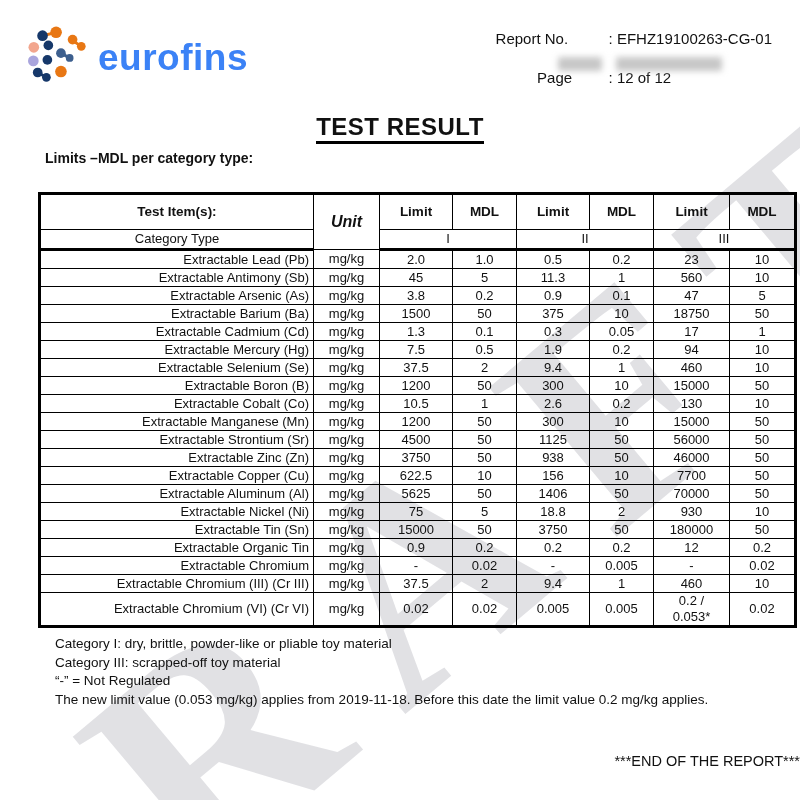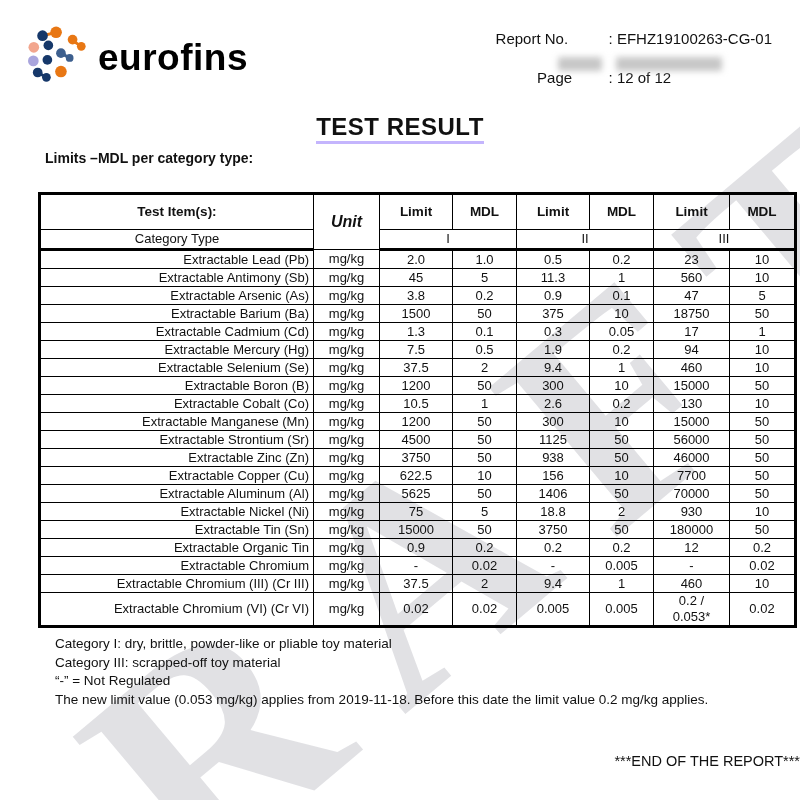--- a/index.html
+++ b/index.html
@@ -19,21 +19,21 @@
   .report-block{position:absolute;right:28px;top:30px;font-size:15px;}
   .rb-row{display:flex;margin-bottom:2px;}
   .rb-label{width:95px;text-align:left;padding-left:8px;}
   .rb-value{margin-left:18px;}
   .redact{position:absolute;background:#c7c7c7;filter:blur(3px);border-radius:2px;}
   .redact1{left:558px;top:57px;width:44px;height:14px;}
   .redact2{left:616px;top:57px;width:106px;height:14px;}
   
   .title{position:absolute;left:0;top:113px;width:100%;text-align:center;
          font-size:24px;font-weight:bold;letter-spacing:.5px;}
-  .title span{border-bottom:3px solid #c4b5fd;padding-bottom:1px;}
+  .title span{border-bottom:3px solid #000000;padding-bottom:1px;}
   .subtitle{position:absolute;left:45px;top:150px;font-size:14px;font-weight:bold;}
   
   table.limits{position:absolute;left:38px;top:192px;width:756px;
                border-collapse:collapse;table-layout:fixed;
                border:3px solid #000;font-size:13px;}
   table.limits td,table.limits th{border:1px solid #000;padding:0 4px;
                text-align:center;vertical-align:middle;background:transparent;
                line-height:16px;white-space:pre-line;overflow:hidden;}
   th.item-h{text-align:left;font-size:13.5px;height:34px;padding-left:6px;}
   th.unit-h{font-size:16px;font-style:italic;}
@@ -69,21 +69,21 @@
         <line x1="34" y1="27" x2="43" y2="32" stroke="#3d5f8e" stroke-width="3"></line>
         <circle cx="34" cy="27" r="5" fill="#3d5f8e"></circle>
         <circle cx="43" cy="32" r="4" fill="#3d5f8e"></circle>
         <circle cx="5.5" cy="35" r="5.5" fill="#a9a5dd"></circle>
         <circle cx="20" cy="34" r="5" fill="#16386a"></circle>
         <line x1="10" y1="47" x2="19" y2="52" stroke="#16386a" stroke-width="3"></line>
         <circle cx="10" cy="47" r="5" fill="#16386a"></circle>
         <circle cx="19" cy="52" r="4.5" fill="#16386a"></circle>
         <circle cx="34" cy="46" r="6" fill="#e87714"></circle>
       </svg>
-      <span class="logo-text" style="color:#000000">eurofins</span>
+      <span class="logo-text" style="color:#3b82f6">eurofins</span>
     </div>
 
     <div class="report-block">
       <div class="rb-row">
         <span class="rb-label">Report No.</span>
         <span class="rb-value">: EFHZ19100263-CG-01</span>
       </div>
       <div class="rb-row" style="margin-top:22px;">
         <span class="rb-label" style="text-align:center;padding-right:0;width:72px;margin-left:23px;">Page</span>
         <span class="rb-value">: 12 of 12</span>

